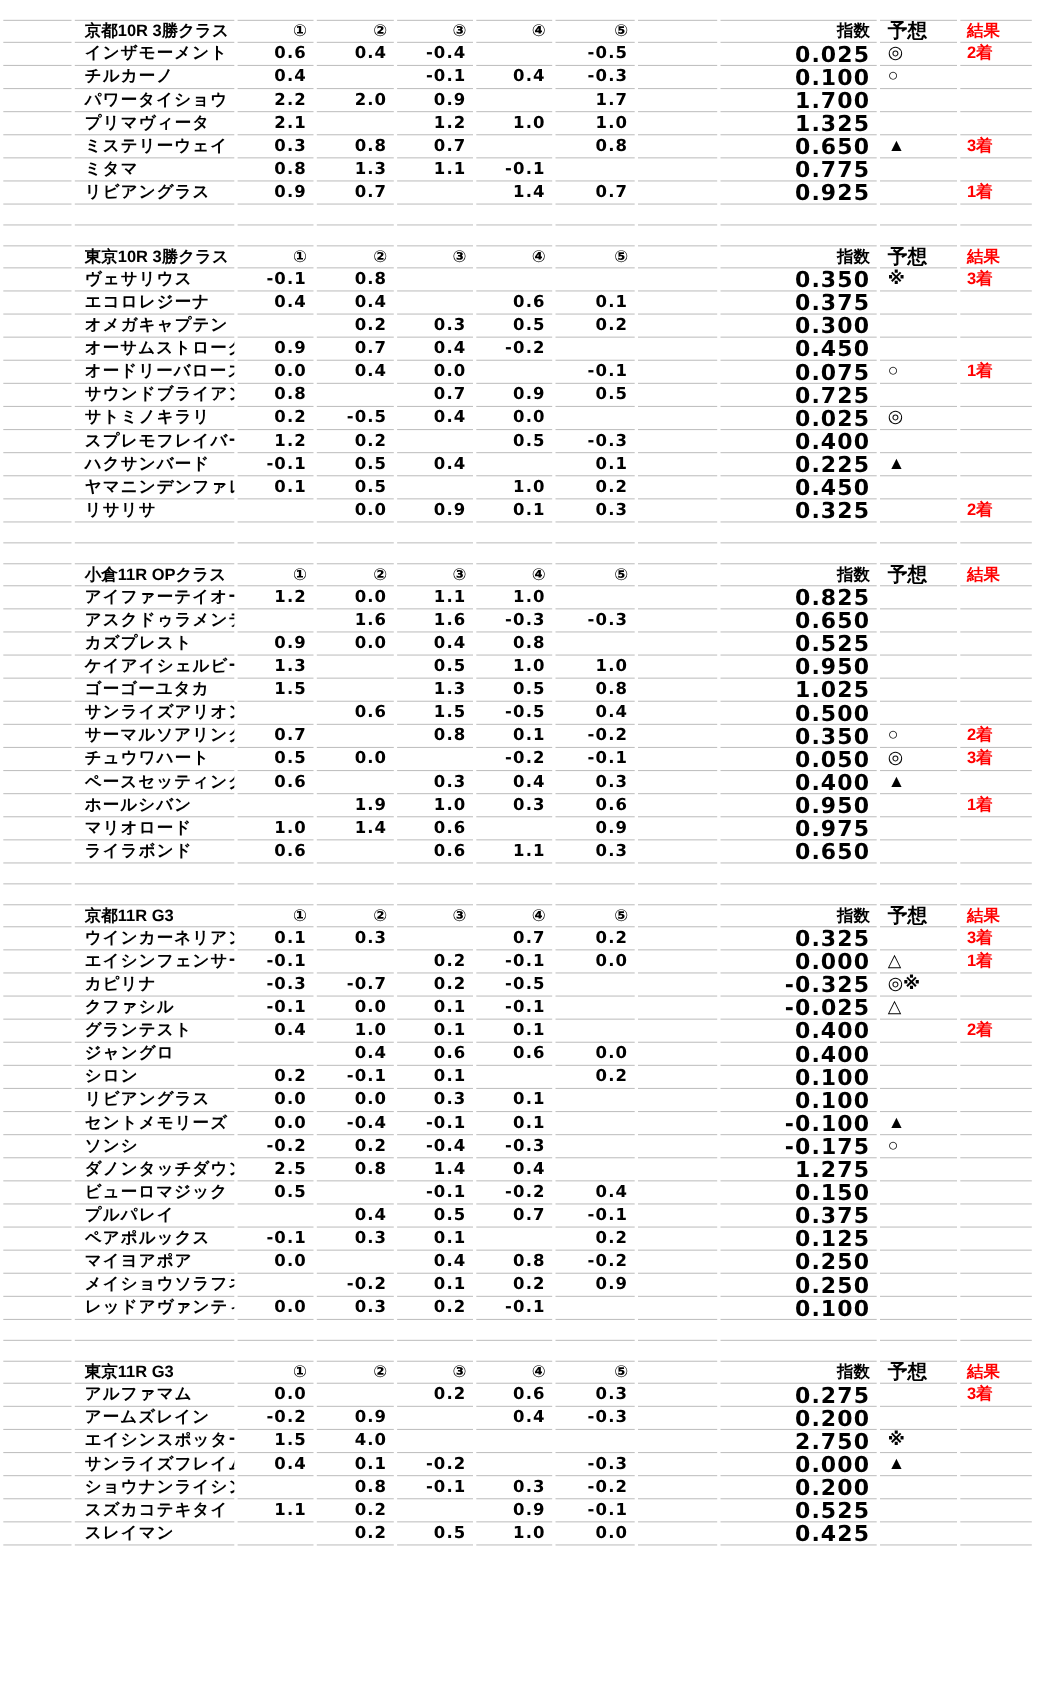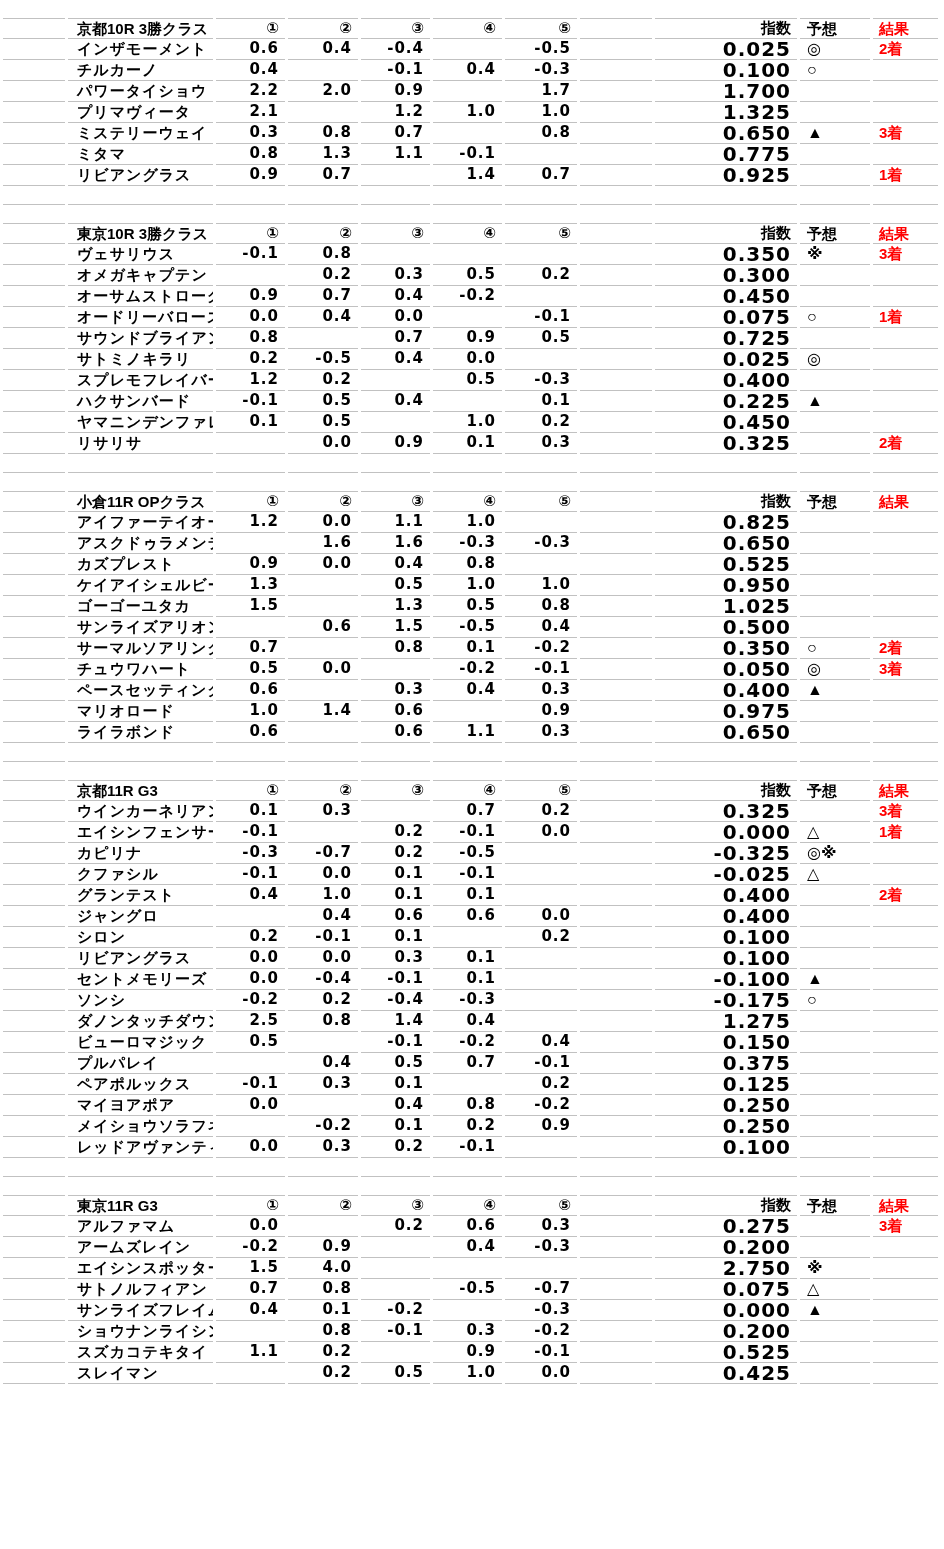--- a/index.html
+++ b/index.html
@@ -45,21 +45,21 @@
   }
   tr.ft td{height:11.6px;}
   tr.sp td{height:16.5px;}
   td.name{text-align:left;padding-left:9px;letter-spacing:1px;}
   td.title{text-align:left;padding-left:9px;}
   td.num{text-align:right;padding-right:6px;letter-spacing:1px;font-family:"DejaVu Sans","Liberation Sans",sans-serif;}
   td.hdr{letter-spacing:0;font-size:15px;}
   td.idx{font-size:20px;}
   td.idxh{font-size:15px;letter-spacing:0;}
   td.pred{text-align:left;padding-left:7px;font-size:16px;}
-  td.pred.hdr{font-size:15px;}
+  td.pred.hdr{font-size:18px;}
   td.res{text-align:left;padding-left:6px;color:var(--red);}
 </style>
 </head>
 <body>
 
 <div class="sheet">
   <table class="grid">
     <colgroup>
       <col class="w-gut">
         <col class="w-name">
@@ -238,20 +238,33 @@
           <td class="num"></td>
           <td class="num"></td>
           <td class="num"></td>
           <td class="gap"></td>
           <td class="num idx">0.350</td>
           <td class="pred">※</td>
           <td class="res">3着</td>
         </tr>
         <tr>
           <td class="gut"></td>
+          <td class="name">エコロレジーナ</td>
+          <td class="num">0.4</td>
+          <td class="num">0.4</td>
+          <td class="num"></td>
+          <td class="num">0.6</td>
+          <td class="num">0.1</td>
+          <td class="gap"></td>
+          <td class="num idx">0.375</td>
+          <td class="pred"></td>
+          <td class="res"></td>
+        </tr>
+        <tr>
+          <td class="gut"></td>
           <td class="name">オメガキャプテン</td>
           <td class="num"></td>
           <td class="num">0.2</td>
           <td class="num">0.3</td>
           <td class="num">0.5</td>
           <td class="num">0.2</td>
           <td class="gap"></td>
           <td class="num idx">0.300</td>
           <td class="pred"></td>
           <td class="res"></td>
@@ -511,20 +524,33 @@
           <td class="num">0.3</td>
           <td class="num">0.4</td>
           <td class="num">0.3</td>
           <td class="gap"></td>
           <td class="num idx">0.400</td>
           <td class="pred">▲</td>
           <td class="res"></td>
         </tr>
         <tr>
           <td class="gut"></td>
+          <td class="name">ホールシバン</td>
+          <td class="num"></td>
+          <td class="num">1.9</td>
+          <td class="num">1.0</td>
+          <td class="num">0.3</td>
+          <td class="num">0.6</td>
+          <td class="gap"></td>
+          <td class="num idx">0.950</td>
+          <td class="pred"></td>
+          <td class="res">1着</td>
+        </tr>
+        <tr>
+          <td class="gut"></td>
           <td class="name">マリオロード</td>
           <td class="num">1.0</td>
           <td class="num">1.4</td>
           <td class="num">0.6</td>
           <td class="num"></td>
           <td class="num">0.9</td>
           <td class="gap"></td>
           <td class="num idx">0.975</td>
           <td class="pred"></td>
           <td class="res"></td>
@@ -875,33 +901,20 @@
           <td class="num"></td>
           <td class="num"></td>
           <td class="num"></td>
           <td class="gap"></td>
           <td class="num idx">2.750</td>
           <td class="pred">※</td>
           <td class="res"></td>
         </tr>
         <tr>
           <td class="gut"></td>
-          <td class="name">サトノルフィアン</td>
-          <td class="num">0.7</td>
-          <td class="num">0.8</td>
-          <td class="num"></td>
-          <td class="num">-0.5</td>
-          <td class="num">-0.7</td>
-          <td class="gap"></td>
-          <td class="num idx">0.075</td>
-          <td class="pred">△</td>
-          <td class="res"></td>
-        </tr>
-        <tr>
-          <td class="gut"></td>
           <td class="name">サンライズフレイム</td>
           <td class="num">0.4</td>
           <td class="num">0.1</td>
           <td class="num">-0.2</td>
           <td class="num"></td>
           <td class="num">-0.3</td>
           <td class="gap"></td>
           <td class="num idx">0.000</td>
           <td class="pred">▲</td>
           <td class="res"></td>

